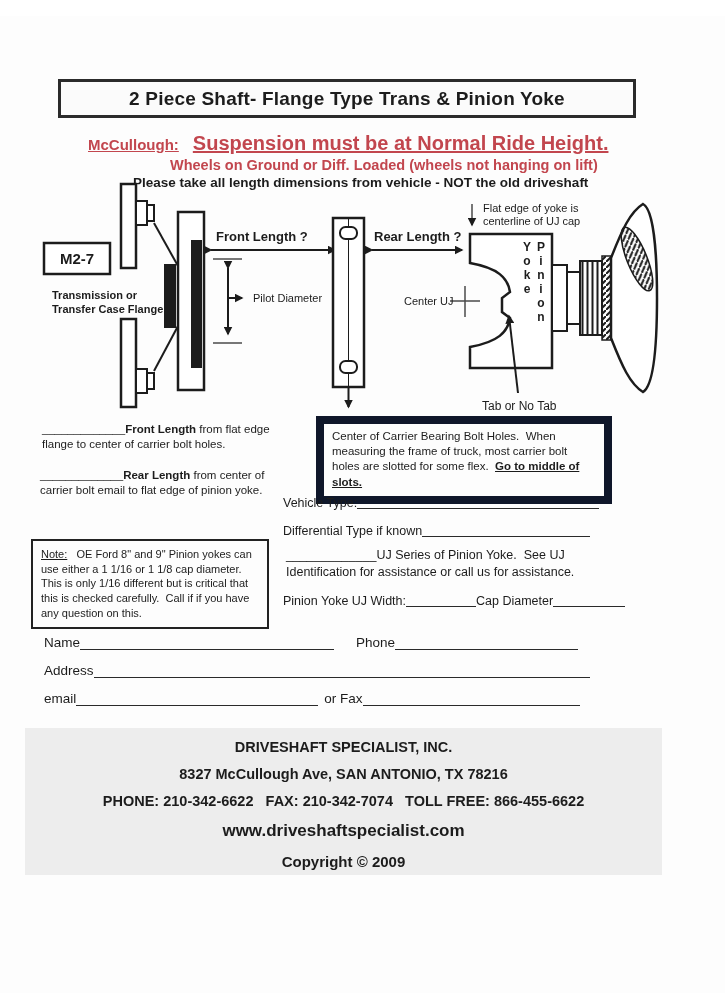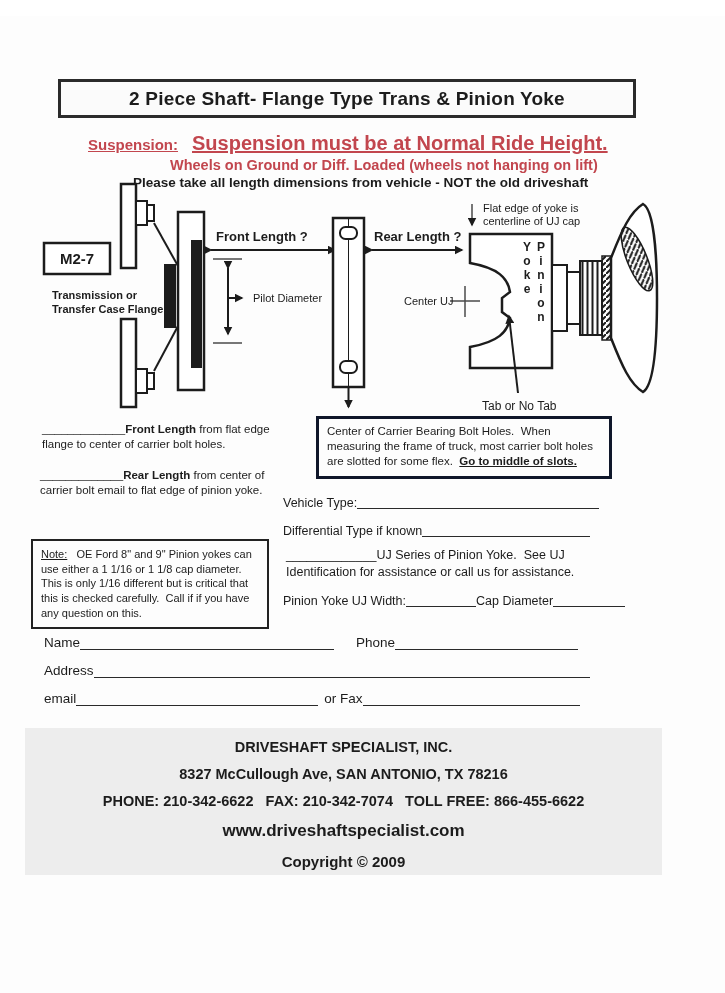--- a/index.html
+++ b/index.html
@@ -38,21 +38,21 @@
   .lab15b { font-size:15px; font-weight:700; }
   .pinion-vert {
     position:absolute; left:520px; top:224px; height:130px;
     writing-mode:vertical-rl; text-orientation:upright;
     font-size:12px; font-weight:700; line-height:14px;
   }
 
   
   .carrier-box {
     position:absolute; left:316px; top:400px; width:296px;
-    border:3px solid #0f172a; padding:5px 8px 6px;
+    border:8px solid #0f172a; padding:5px 8px 6px;
     font-size:11.5px; line-height:1.32;
   }
   .carrier-box .goto { font-weight:700; text-decoration:underline; }
   .front-note { position:absolute; left:42px; top:406px; width:250px; font-size:11.5px; line-height:1.3; }
   .rear-note  { position:absolute; left:40px; top:452px; width:242px; font-size:11.5px; line-height:1.3; }
   .mnote b { font-weight:700; }
   .ford-note {
     position:absolute; left:31px; top:523px; width:238px;
     border:2px solid #222; padding:6px 8px 7px;
     font-size:11px; line-height:1.33;
@@ -96,21 +96,21 @@
   .f4 { margin-top:12px; font-size:17px; }
   .f5 { margin-top:12px; font-size:15px; }
 </style>
 </head>
 <body>
 
 <div class="page" style="--red: #c2464e;">
 
   <div class="title-box">2 Piece Shaft- Flange Type Trans &amp; Pinion Yoke</div>
   <div class="imp-line">
-    <span class="imp-label">Suspension:</span><span class="imp-main">Suspension must be at Normal Ride Height.</span>
+    <span class="imp-label">McCullough:</span><span class="imp-main">Suspension must be at Normal Ride Height.</span>
   </div>
   <div class="imp-sub">Wheels on Ground or Diff. Loaded (wheels not hanging on lift)</div>
   <div class="instruction">Please take all length dimensions from vehicle - NOT the old driveshaft</div>
 
   <svg class="diagram" viewBox="0 160 725 245" xmlns="http://www.w3.org/2000/svg">
     <defs>
       <marker id="ah" markerWidth="10" markerHeight="9" refX="7.5" refY="4.5" orient="auto" markerUnits="userSpaceOnUse">
         <path d="M0,0 L9,4.5 L0,9 Z" fill="#1c1c1c"></path>
       </marker>
       <pattern id="hatch" width="6" height="6" patternUnits="userSpaceOnUse" patternTransform="rotate(0)">

